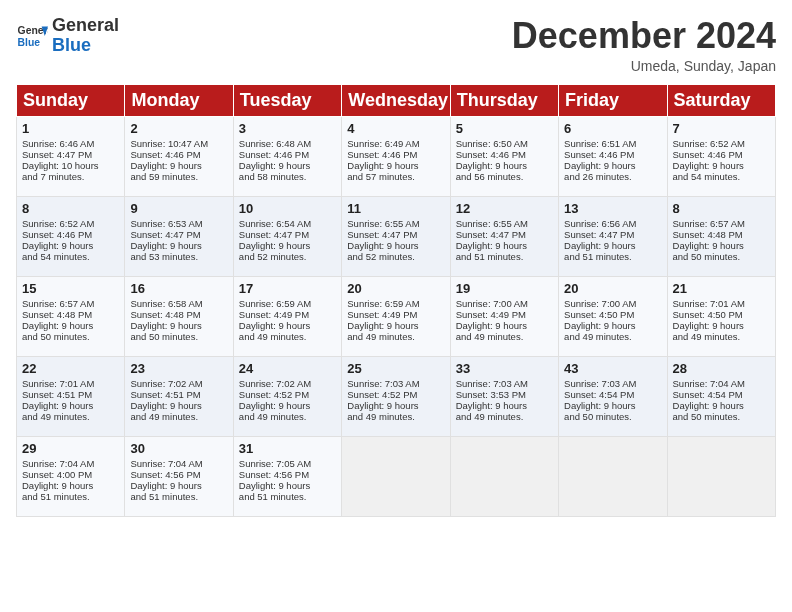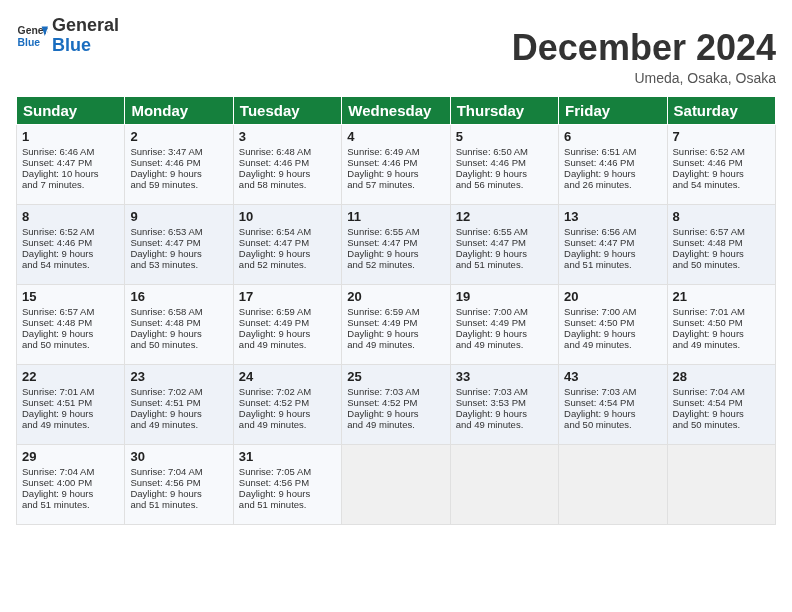--- a/index.html
+++ b/index.html
@@ -29,42 +29,41 @@
     }
     .logo-text span {
       color: #1a6dbf;
     }
     .logo-icon {
       width: 32px;
       height: 32px;
     }
     .title-block {
       text-align: right;
-      margin-top: 12px;
     }
     .calendar-title {
       font-size: 36px;
       font-weight: bold;
       color: #333;
       line-height: 1.1;
     }
     .calendar-subtitle {
       font-size: 14px;
       color: #555;
       margin-top: 2px;
     }
     .calendar-table {
       width: 100%;
       border-collapse: collapse;
       table-layout: fixed;
     }
     .calendar-table thead th {
-      background-color: #15803d;
+      background-color: #b91c1c;
       color: #fff;
-      font-size: 15px;
+      font-size: 18px;
       font-weight: bold;
       text-align: left;
       padding: 5px 6px;
       border: 1px solid #fff;
     }
     .calendar-table tbody td {
       vertical-align: top;
       padding: 4px 5px;
       font-size: 9.5px;
       color: #333;
@@ -101,21 +100,21 @@
     </svg>
     <div>
       <div class="logo-text">
         <div>General</div>
         <div><span>Blue</span></div>
       </div>
     </div>
   </div>
   <div class="title-block">
     <div class="calendar-title">December 2024</div>
-    <div class="calendar-subtitle">Umeda, Osaka, Osaka</div>
+    <div class="calendar-subtitle">Umeda, Sunday, Japan</div>
   </div>
 </div>
 
 <table class="calendar-table">
   <thead>
     <tr id="header-row">
         <th>Sunday</th>
         <th>Monday</th>
         <th>Tuesday</th>
         <th>Wednesday</th>
@@ -128,21 +127,21 @@
       <tr>
         <td>
           <span class="day-num">1</span>
           <div>Sunrise: 6:46 AM</div>
           <div>Sunset: 4:47 PM</div>
           <div>Daylight: 10 hours</div>
           <div>and 7 minutes.</div>
         </td>
         <td>
           <span class="day-num">2</span>
-          <div>Sunrise: 3:47 AM</div>
+          <div>Sunrise: 10:47 AM</div>
           <div>Sunset: 4:46 PM</div>
           <div>Daylight: 9 hours</div>
           <div>and 59 minutes.</div>
         </td>
         <td>
           <span class="day-num">3</span>
           <div>Sunrise: 6:48 AM</div>
           <div>Sunset: 4:46 PM</div>
           <div>Daylight: 9 hours</div>
           <div>and 58 minutes.</div>

